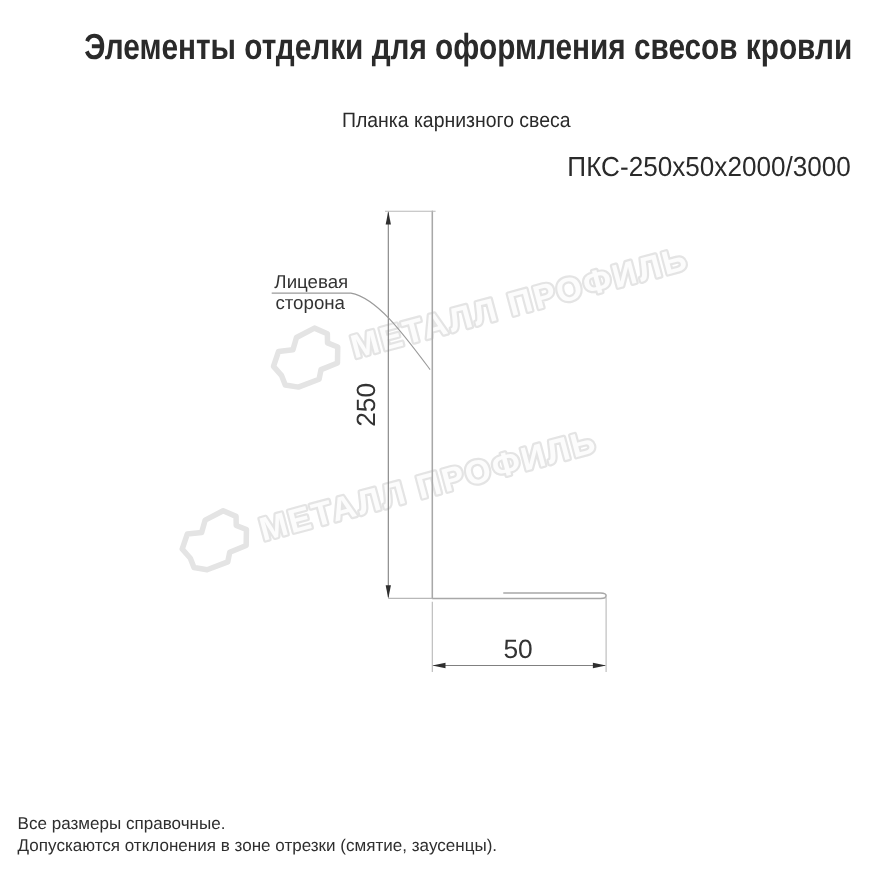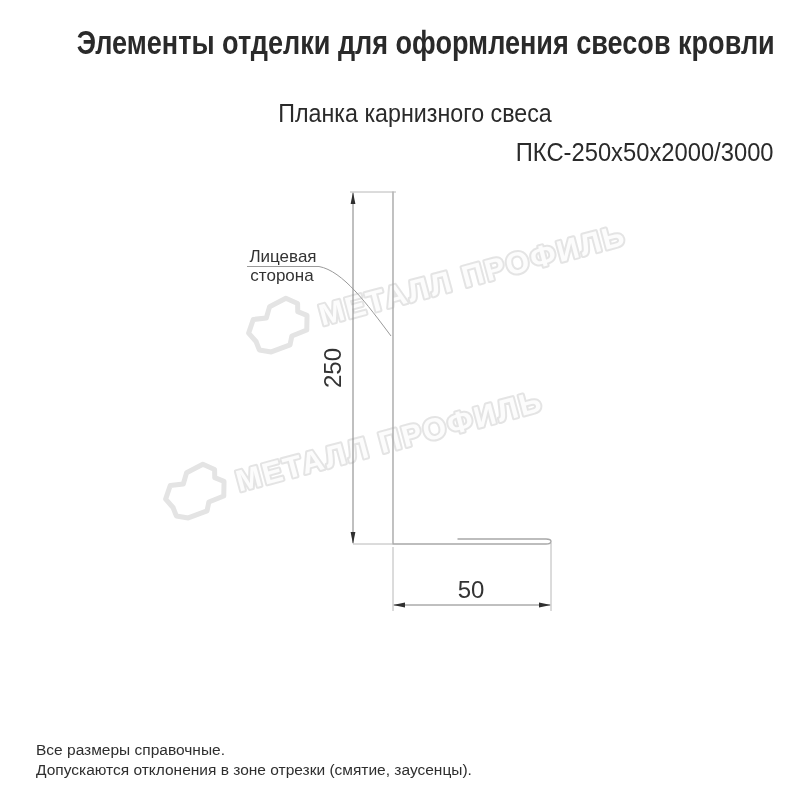--- a/index.html
+++ b/index.html
@@ -16,21 +16,21 @@
   html,body{width:800px;height:800px;background:#ffffff;overflow:hidden;}
   body{position:relative;font-family:"Liberation Sans","DejaVu Sans",sans-serif;color:var(--c-text);}
 
   .page-title{
     position:absolute;top:24px;left:0;width:668px;text-align:center;
     font-size:33px;font-weight:700;letter-spacing:0;white-space:nowrap;
   }
   .page-title .squeeze{display:inline-block;transform:scaleX(0.82);transform-origin:50% 50%;}
   .sub-title{
     position:absolute;top:99px;left:0;width:800px;text-align:center;
-    font-size:25px;font-weight:500;white-space:nowrap;padding-left:30px;
+    font-size:19px;font-weight:500;white-space:nowrap;padding-left:30px;
   }
   .sub-title .squeeze{display:inline-block;transform:scaleX(0.93);transform-origin:50% 50%;}
   .model-title{
     position:absolute;top:138px;left:0;width:780px;text-align:right;
     font-size:25px;font-weight:500;white-space:nowrap;
   }
   .model-title .squeeze{display:inline-block;transform:scaleX(0.95);transform-origin:50% 50%;}
 
   svg.drawing{position:absolute;left:0;top:0;width:800px;height:800px;}
 
@@ -41,21 +41,21 @@
   .arrow{fill:var(--c-arrow);stroke:none;}
   .dimtext{font-family:"Liberation Sans","DejaVu Sans",sans-serif;font-size:24px;fill:var(--c-dimtext);}
   .facelabel{font-family:"Liberation Sans","DejaVu Sans",sans-serif;font-size:17px;fill:#333333;}
   .wm-text{
     font-family:"Liberation Sans","DejaVu Sans",sans-serif;font-size:30px;font-weight:700;
     letter-spacing:2px;fill:var(--c-wm-fill);stroke:var(--c-wm-stroke);stroke-width:4;
     paint-order:stroke;stroke-linejoin:round;
   }
   .wm-logo{fill:#ffffff;stroke:var(--c-wm-stroke);stroke-width:5;stroke-linejoin:round;}
 
-  .footer-note{position:absolute;left:36px;font-size:15.5px;color:#2e2e2e;white-space:nowrap;}
+  .footer-note{position:absolute;left:16px;font-size:15.5px;color:#2e2e2e;white-space:nowrap;}
   .footer-note.n1{top:741px;}
   .footer-note.n2{top:761px;}
 </style>
 </head>
 <body>
 
 <div class="page-title">
   <span class="squeeze">Элементы отделки для оформления свесов кровли</span>
 </div>
 

